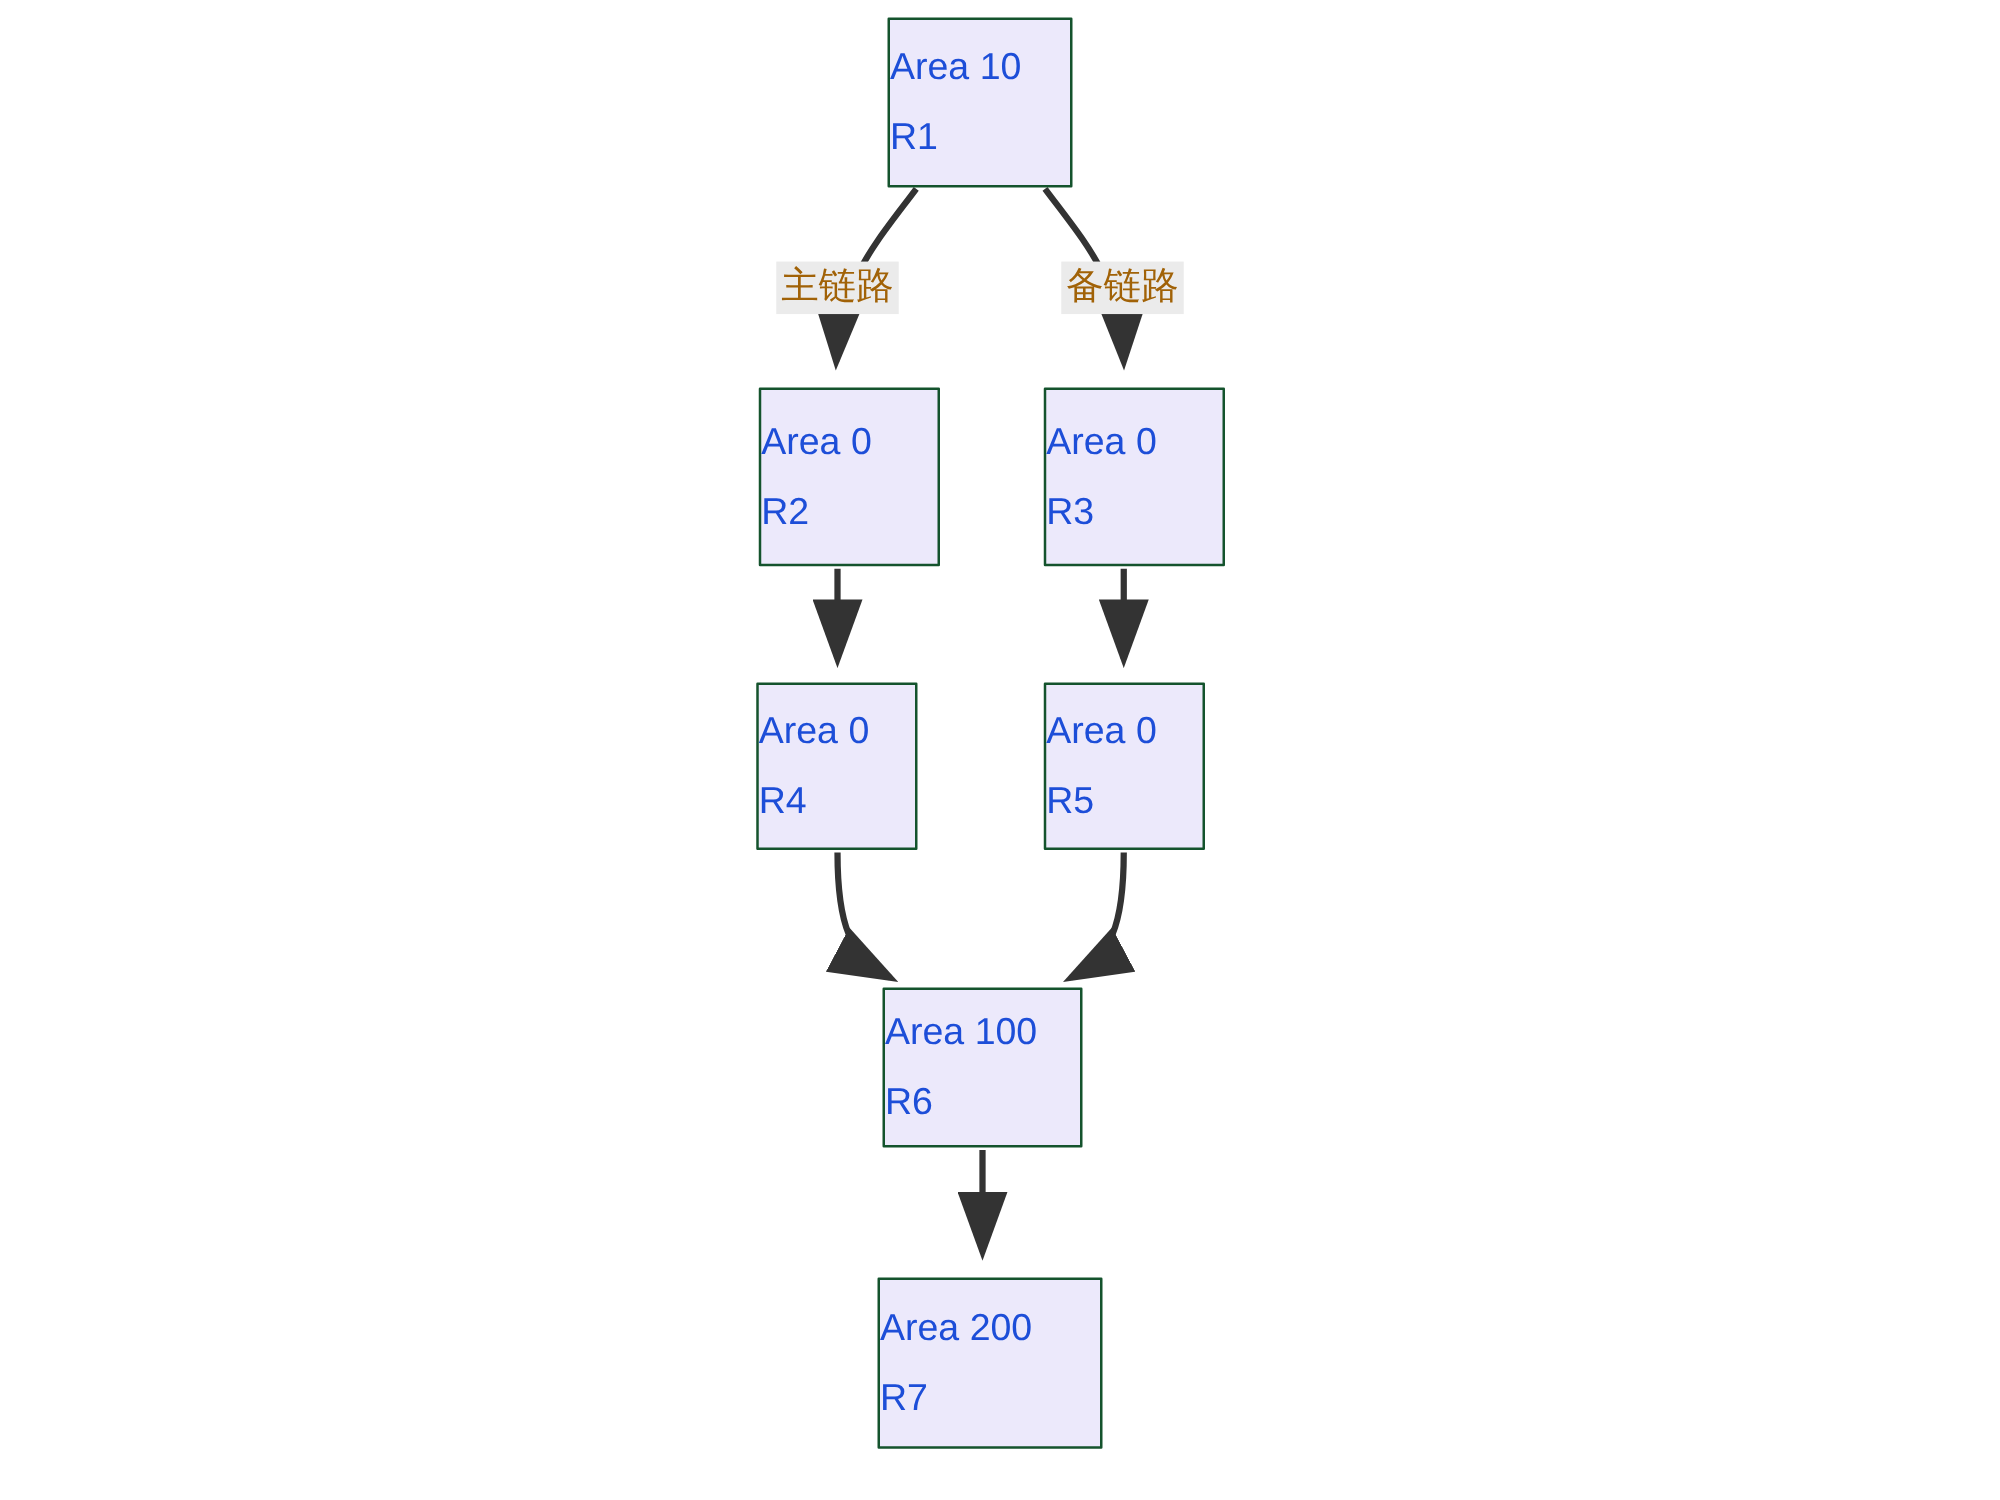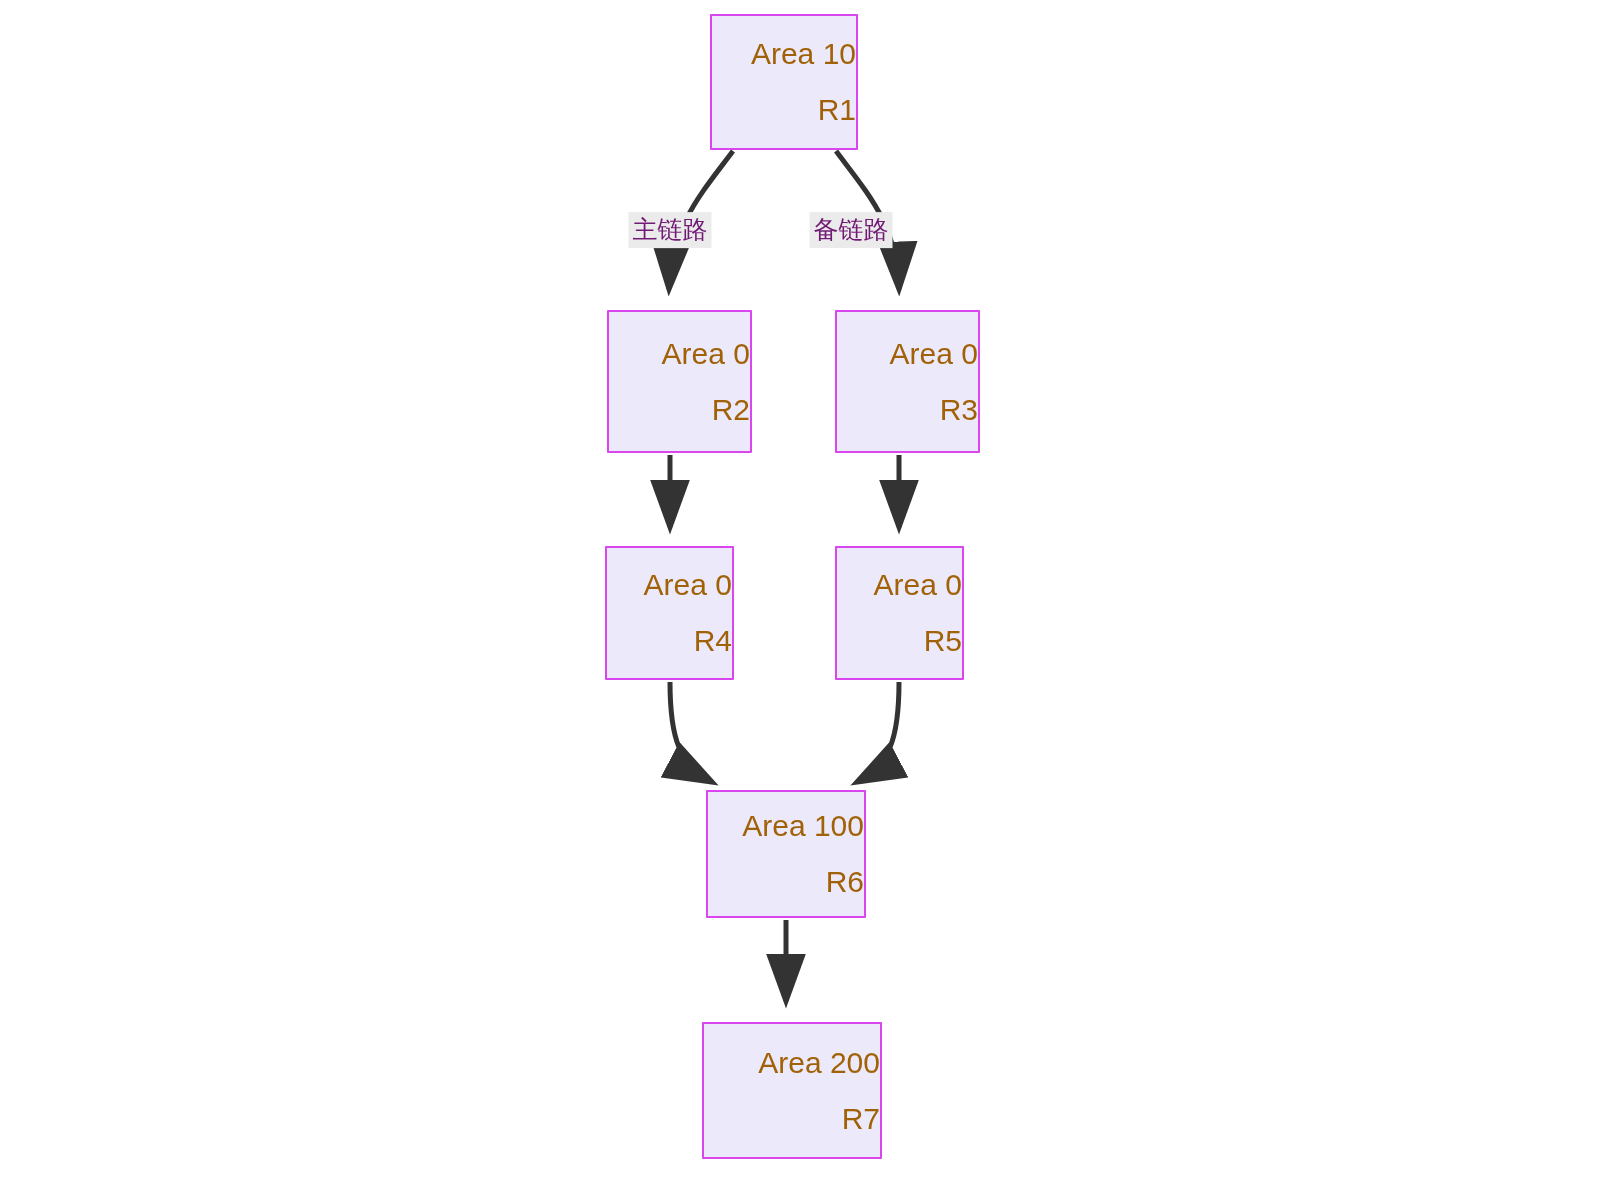--- a/index.html
+++ b/index.html
@@ -23,42 +23,42 @@
     position: absolute;
     left: 0;
     top: 0;
     width: 1600px;
     height: 1200px;
   }
   .node {
     position: absolute;
     box-sizing: border-box;
     background: #ece9fb;
-    border: 2px solid #d946ef;
+    border: 2px solid #14532d;
     border-radius: 1px;
     display: flex;
     flex-direction: column;
-    align-items: flex-end;
+    align-items: flex-start;
     justify-content: center;
-    color: #a16207;
+    color: #1d4ed8;
     font-size: 30px;
     line-height: 1.0;
   }
   .node .line1 {
     margin-bottom: 26px;
     white-space: nowrap;
   }
   .node .line2 {
     white-space: nowrap;
   }
   .edge-label {
     position: absolute;
     background: #ebebeb;
-    color: #701a75;
-    font-size: 25px;
+    color: #a16207;
+    font-size: 30px;
     line-height: 1.15;
     padding: 3px 4px 4px 4px;
     white-space: nowrap;
     transform: translate(-50%, -50%);
   }
 </style>
 </head>
 <body>
 
 <div id="diagram-root">
@@ -115,15 +115,15 @@
     <span class="line2">R6</span>
   </div>
 
   <div class="node" style="left:702px; top:1022px; width:180px; height:137px;">
     <span class="line1">Area 200</span>
     <span class="line2">R7</span>
   </div>
 
   <div class="edge-label" style="left:670px; top:230px;">主链路</div>
 
-  <div class="edge-label" style="left:851px; top:230px;">备链路</div>
+  <div class="edge-label" style="left:898px; top:230px;">备链路</div>
 
 </div>
 
 </body></html>

